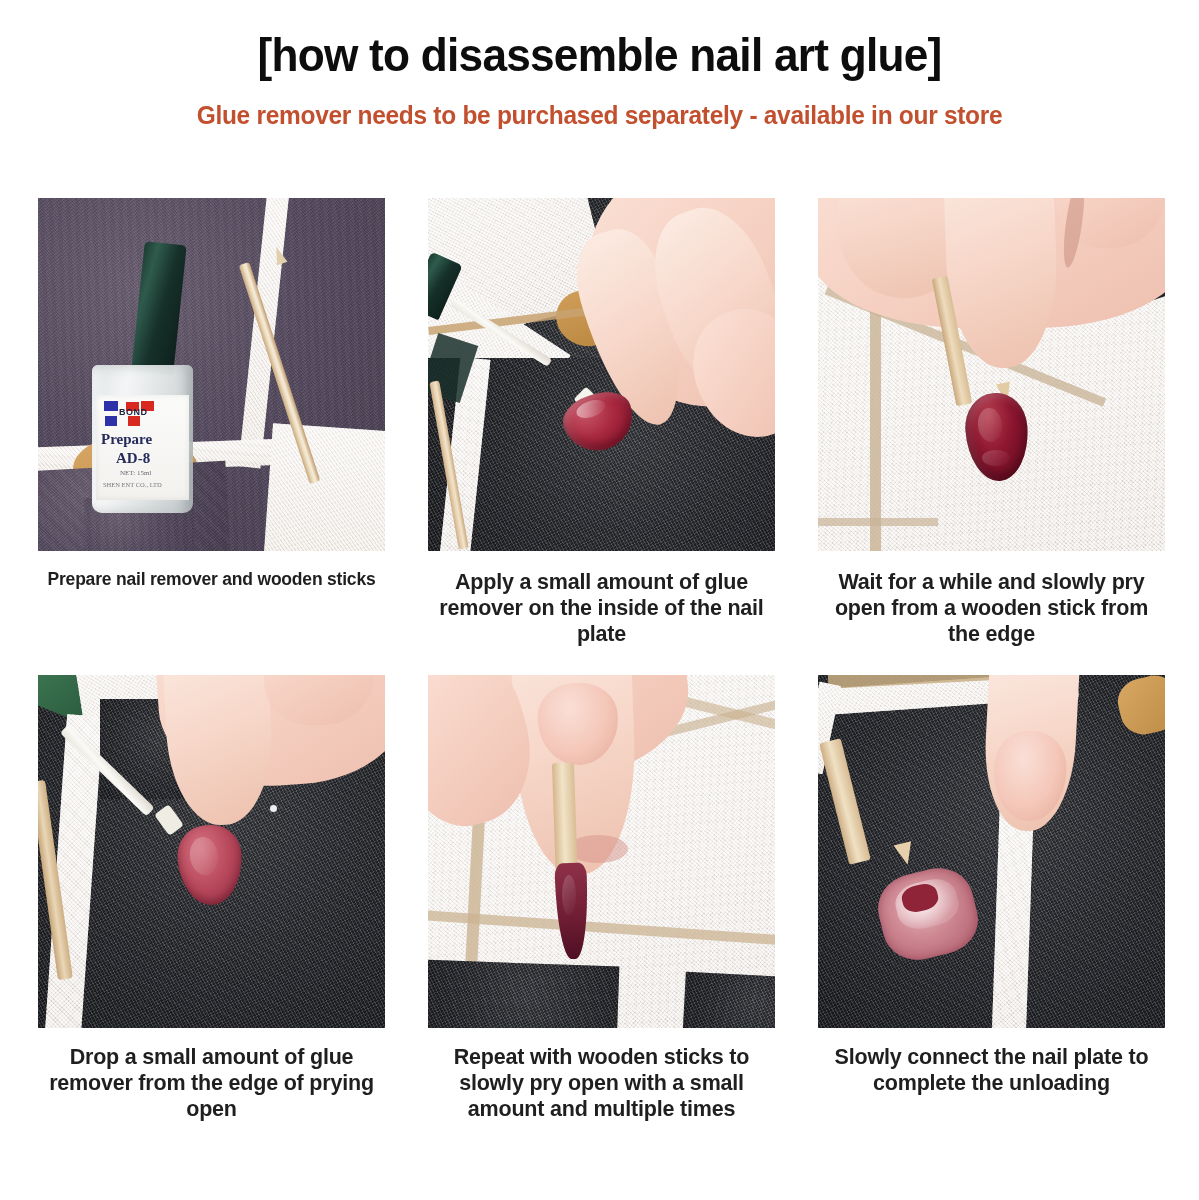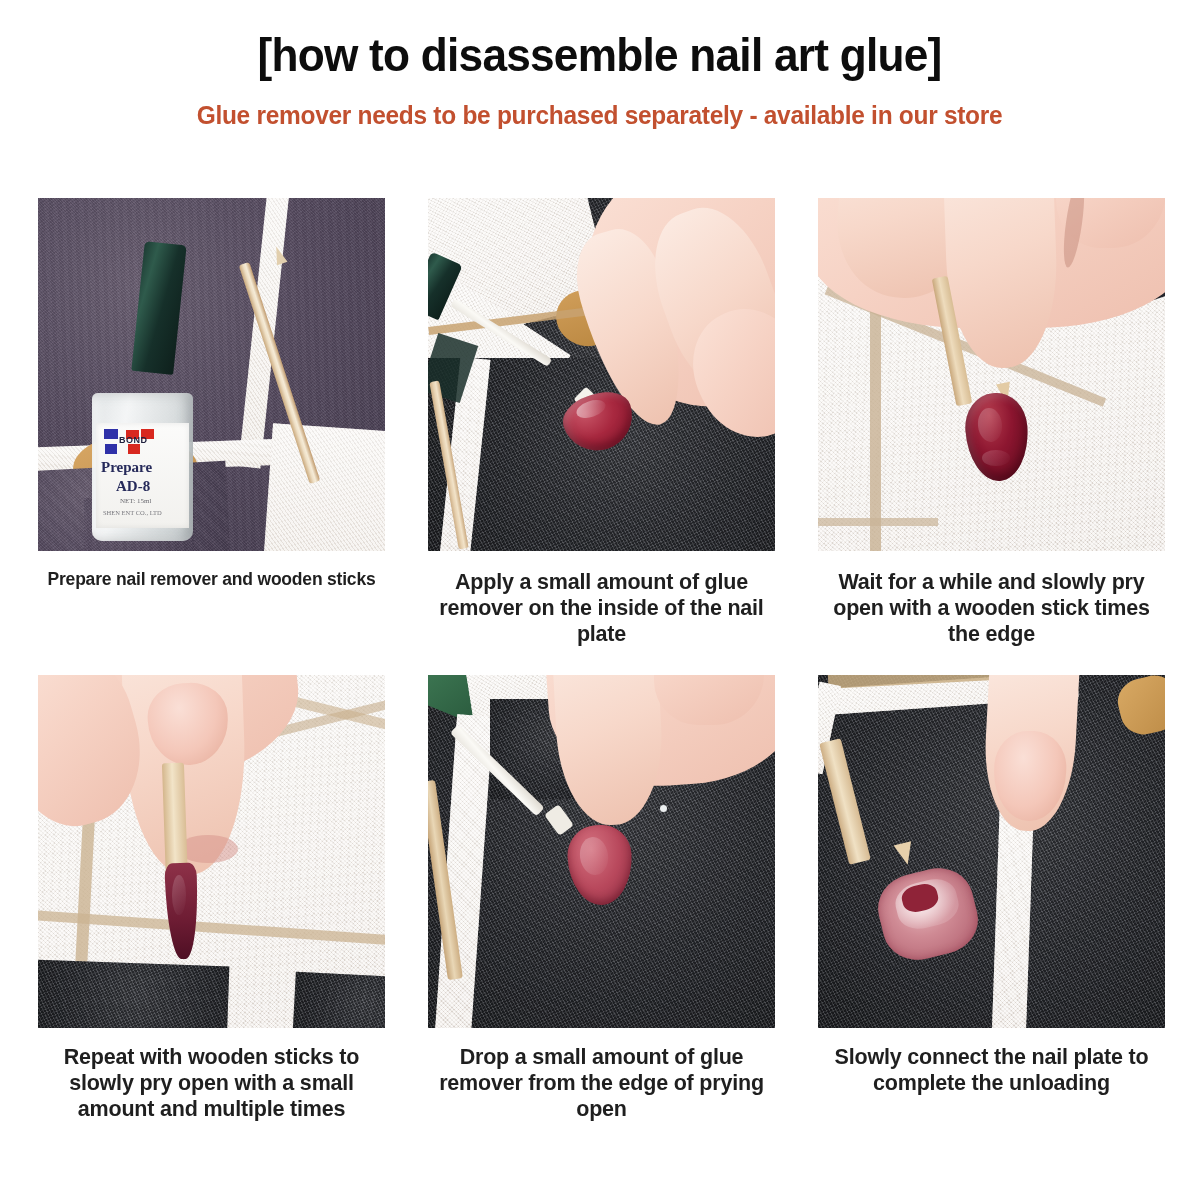--- a/index.html
+++ b/index.html
@@ -129,21 +129,20 @@
 
   
   .bottle-cap {
     background: linear-gradient(100deg, #1c3b33 0%, #2f5b4c 22%, #16302a 55%, #0e201c 100%);
     border-radius: 5px 5px 2px 2px;
   }
   .bottle-body {
     background: linear-gradient(100deg, rgba(235,240,240,.92) 0%, rgba(250,252,252,.96) 30%, rgba(206,214,214,.9) 100%);
     border-radius: 6px 6px 10px 10px;
     box-shadow: inset -6px 0 12px rgba(90,95,100,.35), inset 6px 0 10px rgba(255,255,255,.6);
-    margin-top: 28px;
   }
   .bottle-label {
     position: absolute;
     background: linear-gradient(180deg, #fbfbfa 0%, #f2f1ee 100%);
     box-shadow: inset 0 0 6px rgba(0,0,0,.08);
   }
   .lbl-logo-row { position: absolute; }
   .sq-blue  { position: absolute; background: #2f31a8; }
   .sq-red   { position: absolute; background: #d8281f; }
   .lbl-txt {
@@ -287,25 +286,51 @@
       <div class="layer" style="left:248px; top:-20px; width:16px; height:90px; background:rgba(190,130,115,.45); border-radius:50%; transform:rotate(8deg);"></div>
 
       <div class="layer stick" style="left:126px; top:78px; width:16px; height:130px; transform:rotate(-11deg);
                   background:linear-gradient(90deg,#c9a87c,#eedcbd 45%,#d8bd94);"></div>
       <div class="layer" style="left:180px; top:185px; width:0;height:0;border-left:7px solid transparent;border-right:7px solid transparent;border-top:22px solid #e3cba4; transform:rotate(-11deg);"></div>
 
       <div class="layer nail-dark" style="left:148px; top:195px; width:62px; height:88px; transform:rotate(-4deg);"></div>
       <div class="layer gloss" style="left:160px; top:210px; width:24px; height:34px; transform:rotate(-6deg); opacity:.45;"></div>
       <div class="layer gloss" style="left:164px; top:252px; width:28px; height:16px; opacity:.35;"></div>
     </div>
-    <div class="caption">Wait for a while and slowly pry open with a wooden stick times the edge</div>
+    <div class="caption">Wait for a while and slowly pry open from a wooden stick from the edge</div>
   </div>
 </div>
 
 <div class="grid row2" style="top:675px;">
+
+  <div class="cell">
+    <div class="photo">
+      <div class="fill tex-dark"></div>
+      <div class="layer" style="left:-12px; top:-8px; width:70px; height:46px; background:linear-gradient(120deg,#3f7a55,#2a5a3d); border-radius:6px; transform:rotate(22deg);"></div>
+      <div class="layer tex-white-fabric" style="left:40px; top:-26px; width:160px; height:60px; transform:rotate(-9deg);"></div>
+      <div class="layer" style="left:128px; top:-14px; width:46px; height:32px; background:#cc9f5f; border-radius:50%; transform:rotate(16deg);"></div>
+      <div class="layer tex-white-fabric" style="left:18px; top:40px; width:36px; height:320px; transform:rotate(4deg);"></div>
+      <div class="layer tex-dark" style="left:62px; top:24px; width:110px; height:100px;"></div>
+
+      <div class="layer stick" style="left:6px; top:105px; width:15px; height:200px; transform:rotate(-8deg);
+                  background:linear-gradient(90deg,#c6a579,#e9d7b6 48%,#cdae83);"></div>
+
+      <div class="layer brush" style="left:22px; top:58px; width:12px; height:120px; transform:rotate(-46deg); transform-origin:top left;"></div>
+      <div class="layer" style="left:122px; top:132px; width:18px; height:26px; background:#efece4; border-radius:4px; transform:rotate(-36deg);"></div>
+
+      <div class="layer skin" style="left:120px; top:-70px; width:250px; height:180px; border-radius:0 0 44% 46%; transform:rotate(-4deg);"></div>
+      <div class="layer skin-2" style="left:128px; top:-50px; width:105px; height:200px; border-radius:0 0 48% 48%; transform:rotate(-3deg);"></div>
+      <div class="layer skin" style="left:226px; top:-60px; width:110px; height:110px; border-radius:0 0 46% 40%;"></div>
+
+      <div class="layer nail-pinkish" style="left:140px; top:150px; width:64px; height:80px; transform:rotate(-3deg);"></div>
+      <div class="layer gloss" style="left:152px; top:162px; width:28px; height:38px; opacity:.5; transform:rotate(-8deg);"></div>
+      <div class="layer" style="left:232px; top:130px; width:7px; height:7px; background:#eceff0; border-radius:50%;"></div>
+    </div>
+    <div class="caption left" style="text-align:center;">Drop a small amount of glue remover from the edge of prying open</div>
+  </div>
 
   <div class="cell">
     <div class="photo">
       <div class="fill tex-white-fabric"></div>
       <div class="layer" style="left:42px; top:98px; width:12px; height:200px; background:#cbb391; opacity:.8; transform:rotate(3deg);"></div>
       <div class="layer" style="left:-10px; top:248px; width:380px; height:10px; background:#cbb391; opacity:.75; transform:rotate(4deg);"></div>
       <div class="layer" style="left:48px; top:100px; width:320px; height:9px; background:#c7ae8c; opacity:.6; transform:rotate(-14deg); transform-origin:left top;"></div>
       <div class="layer" style="left:210px; top:30px; width:160px; height:10px; background:#c9b08e; opacity:.6; transform:rotate(14deg);"></div>
       <div class="layer tex-dark" style="left:-10px; top:288px; width:200px; height:80px; transform:rotate(2deg);"></div>
       <div class="layer tex-dark" style="left:256px; top:300px; width:130px; height:70px; transform:rotate(3deg);"></div>
@@ -322,46 +347,20 @@
       <div class="layer" style="left:128px; top:188px; width:32px; height:96px; background:linear-gradient(180deg,#8e3148,#6d1c33 60%,#4e0f24);
                   border-radius:26% 26% 44% 44%/14% 14% 86% 86%; transform:rotate(-2deg);"></div>
       <div class="layer gloss" style="left:134px; top:200px; width:14px; height:40px; opacity:.35;"></div>
     </div>
     <div class="caption">Repeat with wooden sticks to slowly pry open with a small amount and multiple times</div>
   </div>
 
   <div class="cell">
     <div class="photo">
       <div class="fill tex-dark"></div>
-      <div class="layer" style="left:-12px; top:-8px; width:70px; height:46px; background:linear-gradient(120deg,#3f7a55,#2a5a3d); border-radius:6px; transform:rotate(22deg);"></div>
-      <div class="layer tex-white-fabric" style="left:40px; top:-26px; width:160px; height:60px; transform:rotate(-9deg);"></div>
-      <div class="layer" style="left:128px; top:-14px; width:46px; height:32px; background:#cc9f5f; border-radius:50%; transform:rotate(16deg);"></div>
-      <div class="layer tex-white-fabric" style="left:18px; top:40px; width:36px; height:320px; transform:rotate(4deg);"></div>
-      <div class="layer tex-dark" style="left:62px; top:24px; width:110px; height:100px;"></div>
-
-      <div class="layer stick" style="left:6px; top:105px; width:15px; height:200px; transform:rotate(-8deg);
-                  background:linear-gradient(90deg,#c6a579,#e9d7b6 48%,#cdae83);"></div>
-
-      <div class="layer brush" style="left:22px; top:58px; width:12px; height:120px; transform:rotate(-46deg); transform-origin:top left;"></div>
-      <div class="layer" style="left:122px; top:132px; width:18px; height:26px; background:#efece4; border-radius:4px; transform:rotate(-36deg);"></div>
-
-      <div class="layer skin" style="left:120px; top:-70px; width:250px; height:180px; border-radius:0 0 44% 46%; transform:rotate(-4deg);"></div>
-      <div class="layer skin-2" style="left:128px; top:-50px; width:105px; height:200px; border-radius:0 0 48% 48%; transform:rotate(-3deg);"></div>
-      <div class="layer skin" style="left:226px; top:-60px; width:110px; height:110px; border-radius:0 0 46% 40%;"></div>
-
-      <div class="layer nail-pinkish" style="left:140px; top:150px; width:64px; height:80px; transform:rotate(-3deg);"></div>
-      <div class="layer gloss" style="left:152px; top:162px; width:28px; height:38px; opacity:.5; transform:rotate(-8deg);"></div>
-      <div class="layer" style="left:232px; top:130px; width:7px; height:7px; background:#eceff0; border-radius:50%;"></div>
-    </div>
-    <div class="caption left" style="text-align:center;">Drop a small amount of glue remover from the edge of prying open</div>
-  </div>
-
-  <div class="cell">
-    <div class="photo">
-      <div class="fill tex-dark"></div>
       <div class="layer tex-white-fabric" style="left:-20px; top:6px; width:280px; height:26px; transform:rotate(-4deg);"></div>
       <div class="layer" style="left:10px; top:-6px; width:220px; height:14px; background:#c9ae84; opacity:.85; transform:rotate(-3deg);"></div>
       <div class="layer tex-white-fabric" style="left:178px; top:120px; width:34px; height:240px; transform:rotate(2deg);"></div>
       <div class="layer tex-white-fabric" style="left:-8px; top:8px; width:22px; height:90px; transform:rotate(12deg);"></div>
       <div class="layer" style="right:-14px; top:2px; width:60px; height:56px; background:linear-gradient(140deg,#d8a964,#bc8a45); border-radius:40%; transform:rotate(-14deg);"></div>
 
       <div class="layer stick" style="left:16px; top:64px; width:22px; height:125px; transform:rotate(-14deg);
                   background:linear-gradient(90deg,#cdae84,#f0e1c4 45%,#d6ba92);"></div>
       <div class="layer" style="left:78px; top:168px; width:0;height:0;border-left:9px solid transparent;border-right:9px solid transparent;border-top:22px solid #e7d0ab; transform:rotate(-14deg);"></div>
 

